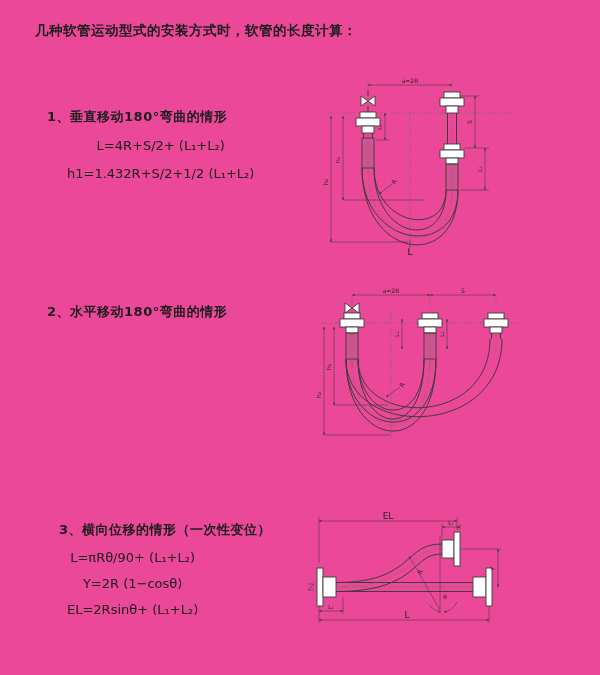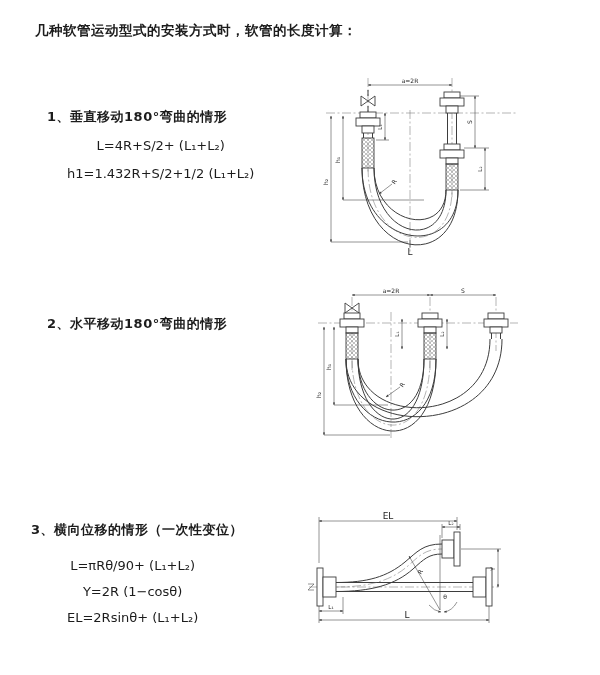--- a/index.html
+++ b/index.html
@@ -1,16 +1,16 @@
 <!DOCTYPE html>
 <html><head>
 <meta charset="utf-8">
 <style>
   html,body{margin:0;padding:0;background:#e8e8e8;}
-  .page{position:relative;width:600px;height:675px;background:#ffffff;overflow:hidden;
+  .page{position:relative;width:600px;height:675px;background:#ec4899;overflow:hidden;
         font-family:"DejaVu Sans","Liberation Sans",sans-serif;color:#1c1c1c;}
   .title{position:absolute;left:35px;top:22px;font-size:13.5px;font-weight:600;letter-spacing:.5px;}
   .sec-heading{position:absolute;font-size:13px;font-weight:600;letter-spacing:.5px;}
   .formulas{position:absolute;font-size:13px;font-weight:500;text-align:center;}
   .formulas .fline{height:28px;line-height:28px;white-space:pre;}
   .diagram{position:absolute;}
   
   svg .w{stroke:#3d3d3d;stroke-width:1;fill:none;}
   svg .f{fill:#fff;stroke:#3d3d3d;stroke-width:.9;}
   svg .d{stroke:#3d3d3d;stroke-width:.55;fill:none;}
@@ -105,21 +105,21 @@
     <line class="d" x1="173" y1="76" x2="173" y2="118" marker-start="url(#ar1)" marker-end="url(#ar1)"></line>
     <text class="t5" x="170" y="97" text-anchor="middle" transform="rotate(-90 170 97)">L₂</text>
 
     <line class="d" x1="80" y1="112" x2="67" y2="122" marker-end="url(#ar1)"></line>
     <text class="t6" x="84" y="111" text-anchor="middle" transform="rotate(-55 84 111)">R</text>
 
     <line class="d" x1="98" y1="168" x2="98" y2="176"></line>
     <text class="t9" x="98" y="183" text-anchor="middle">L</text>
   </svg>
 
-  <div class="sec-heading" style="left:47px;top:303px;margin-top:12px;">2、水平移动180°弯曲的情形</div>
+  <div class="sec-heading" style="left:47px;top:303px;">2、水平移动180°弯曲的情形</div>
   <div class="formulas" style="left:67px;top:327px;">
   </div>
 
   <svg class="diagram" style="left:310px;top:287px;" width="222" height="165" viewBox="0 0 222 165">
     <defs>
       <marker id="ar2" viewBox="0 0 10 10" refX="9.5" refY="5" markerWidth="7" markerHeight="5" orient="auto-start-reverse">
         <path d="M0,1 L10,5 L0,9 Z" fill="#3d3d3d"></path>
       </marker>
       <pattern id="ht2" patternUnits="userSpaceOnUse" width="4" height="4">
         <path d="M0,0 L4,4 M4,0 L0,4" stroke="#777" stroke-width=".45"></path>
@@ -183,23 +183,23 @@
     <text class="t5" x="89" y="47" text-anchor="middle" transform="rotate(-90 89 47)">L₁</text>
     <line class="d" x1="137" y1="32" x2="137" y2="62" marker-start="url(#ar2)" marker-end="url(#ar2)"></line>
     <text class="t5" x="134" y="47" text-anchor="middle" transform="rotate(-90 134 47)">L₂</text>
 
     <line class="d" x1="90" y1="100" x2="76" y2="110" marker-end="url(#ar2)"></line>
     <text class="t6" x="94" y="99" text-anchor="middle" transform="rotate(-55 94 99)">R</text>
 
     <line class="cl" x1="81" y1="142" x2="81" y2="152"></line>
   </svg>
 
-  <div class="sec-heading" style="left:31px;top:521px;">3、横向位移的情形（一次性变位）</div>
+  <div class="sec-heading" style="left:59px;top:521px;">3、横向位移的情形（一次性变位）</div>
   <div class="formulas" style="left:67px;top:545px;">
-    <div class="fline" style="height:26px;line-height:26px;margin-top:8px;">L=πRθ/90+ (L₁+L₂)</div>
+    <div class="fline" style="height:26px;line-height:26px;">L=πRθ/90+ (L₁+L₂)</div>
     <div class="fline" style="height:26px;line-height:26px;">Y=2R (1−cosθ)</div>
     <div class="fline" style="height:26px;line-height:26px;">EL=2Rsinθ+ (L₁+L₂)</div>
   </div>
 
   <svg class="diagram" style="left:305px;top:507px;" width="250" height="140" viewBox="0 0 250 140">
     <defs>
       <marker id="ar3" viewBox="0 0 10 10" refX="9.5" refY="5" markerWidth="7" markerHeight="5" orient="auto-start-reverse">
         <path d="M0,1 L10,5 L0,9 Z" fill="#3d3d3d"></path>
       </marker>
     </defs>

